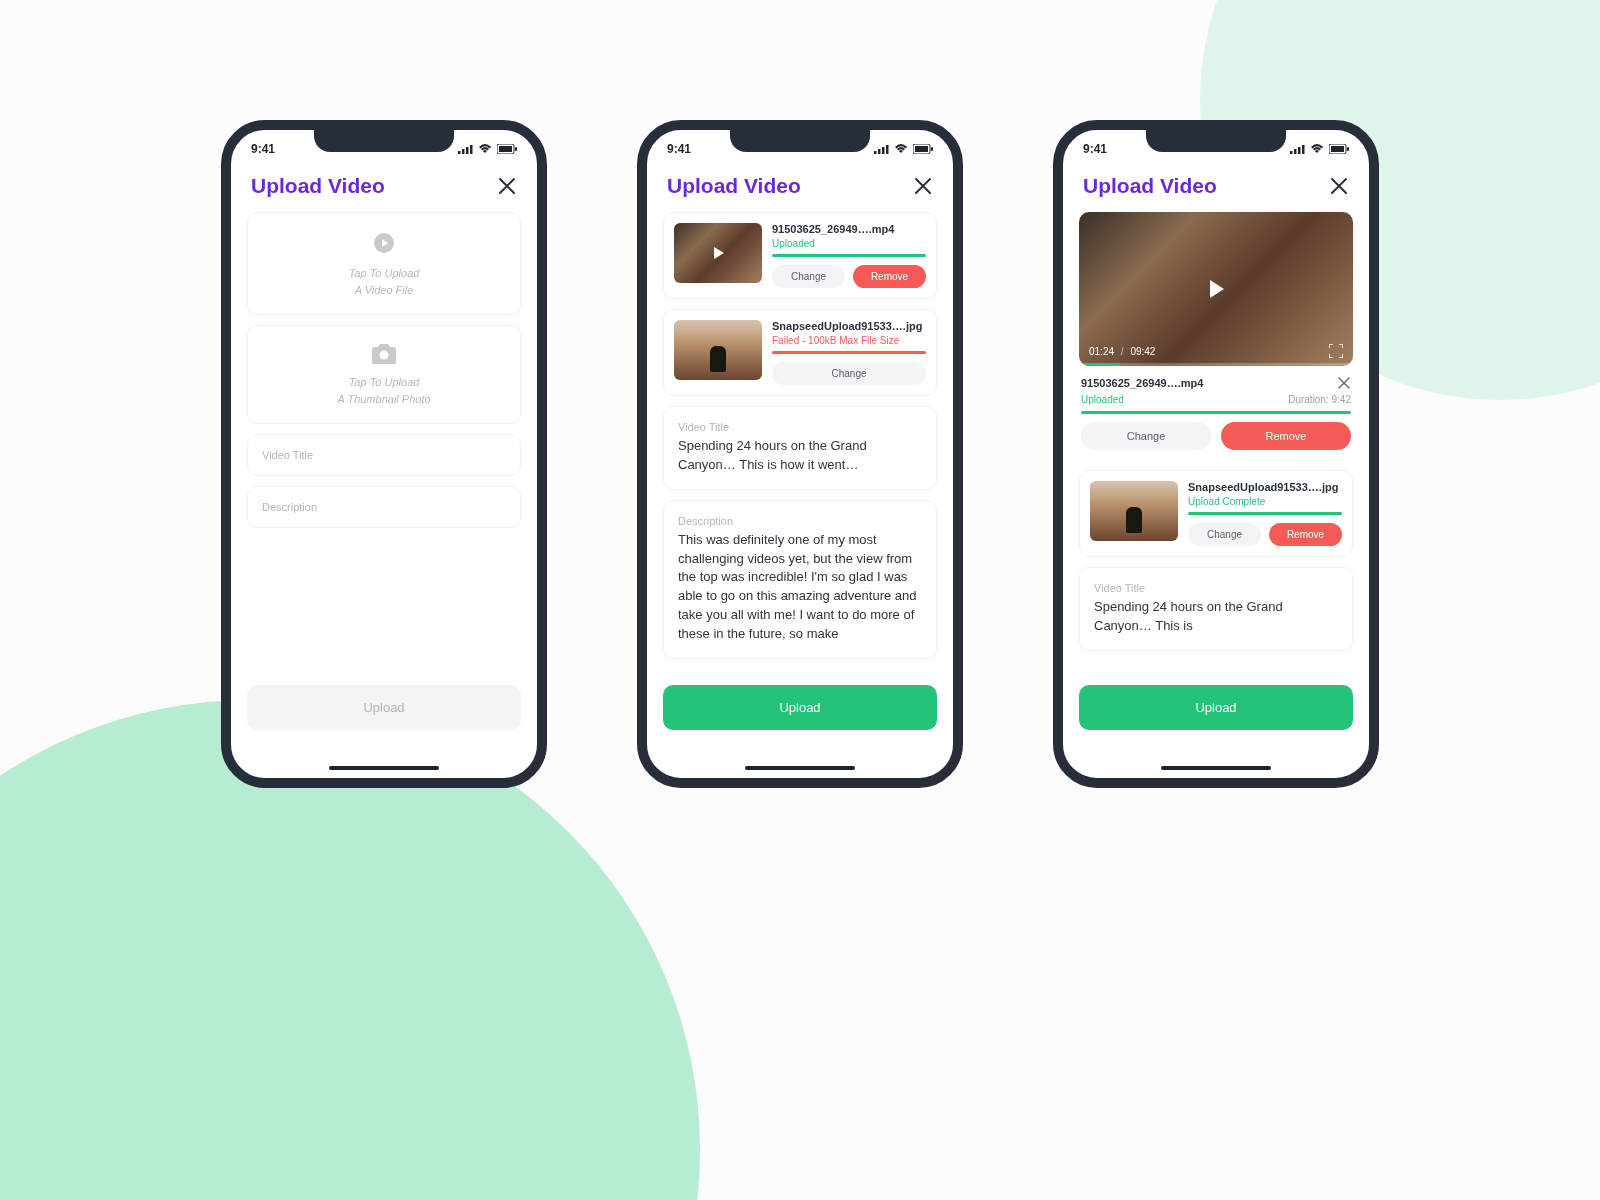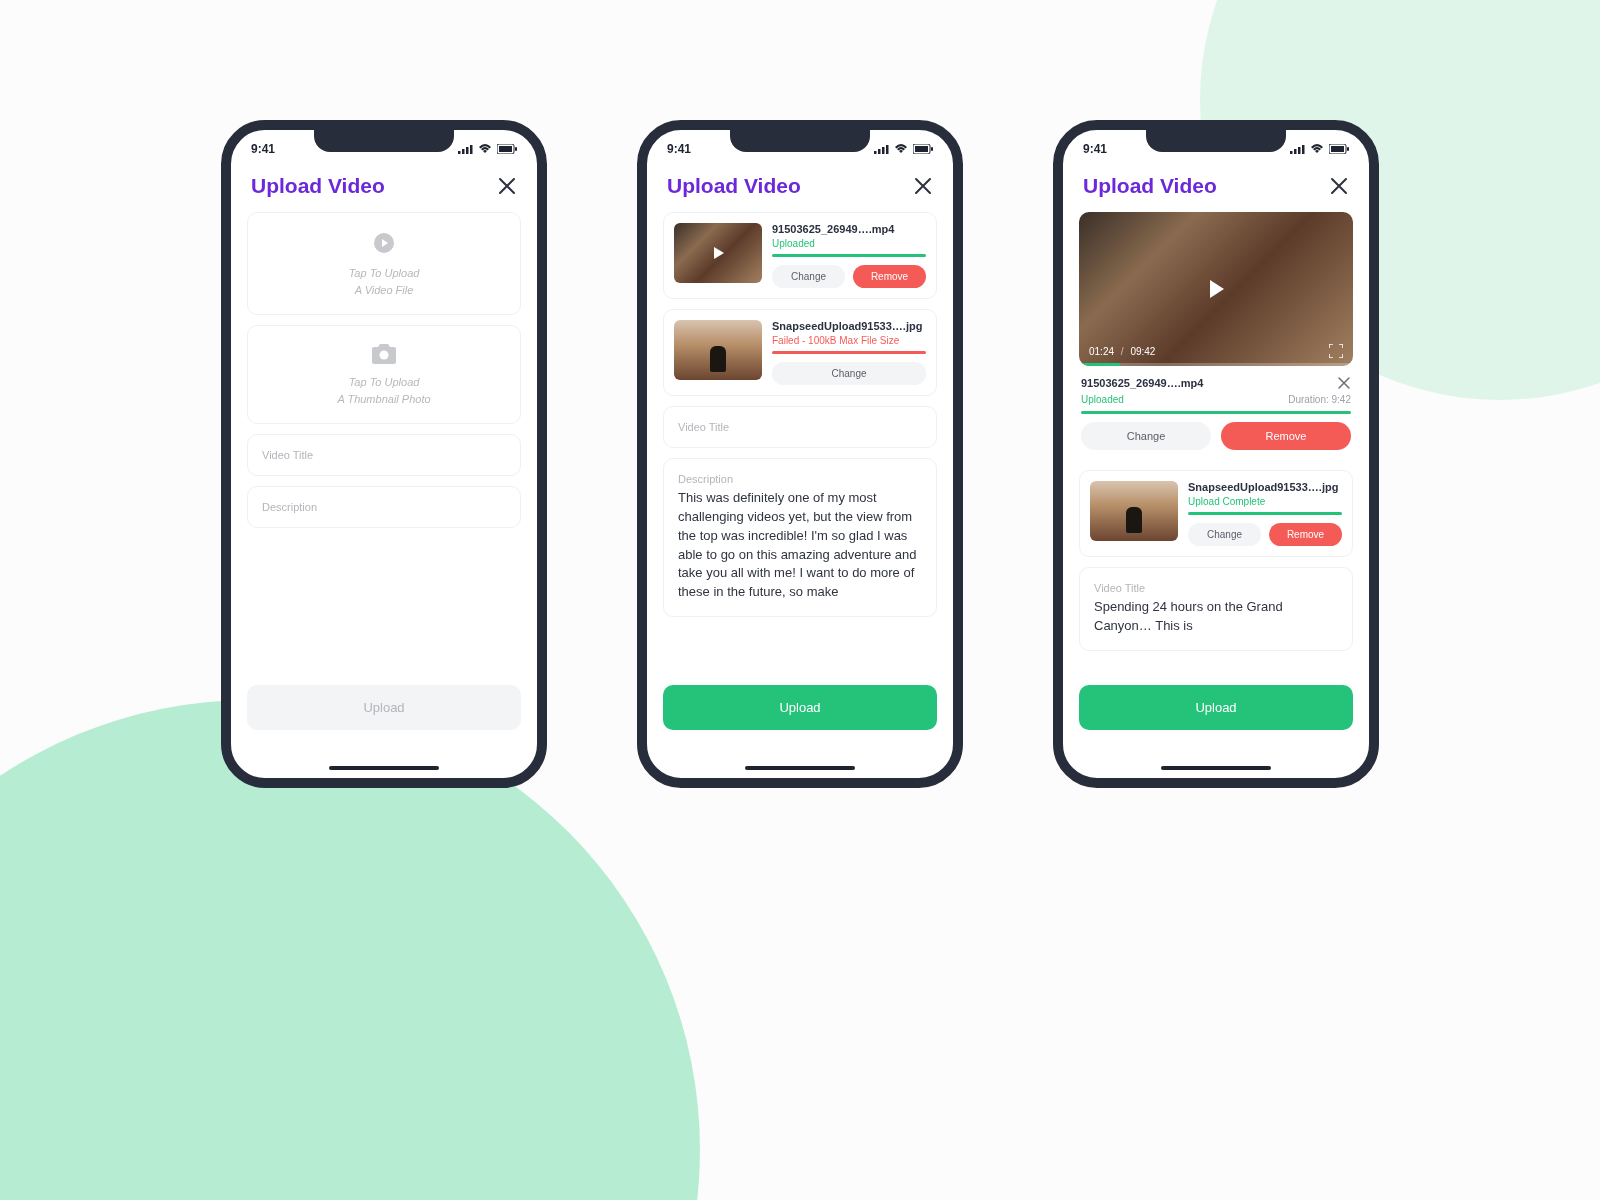--- a/index.html
+++ b/index.html
@@ -382,20 +382,21 @@
           <div class="prog-bar">
               <div class="fill red"></div>
             </div>
           <div class="btn-row">
             <div class="pill-btn light" style="flex:1">Change</div>
           </div>
         </div>
       </div>
       <div class="field-box">
         <div class="input-label">Video Title</div>
+        <div class="input-value">Spending 24 hours on the Grand Canyon… This is how it went…</div>
       </div>
       <div class="field-box">
         <div class="input-label">Description</div>
         <div class="input-value">This was definitely one of my most challenging videos yet, but the view from the top was incredible! I'm so glad I was able to go on this amazing adventure and take you all with me! I want to do more of these in the future, so make</div>
       </div>
     </div>
     <div class="upload-btn enabled">Upload</div>
     <div class="home-ind"></div>
   </div>
 

